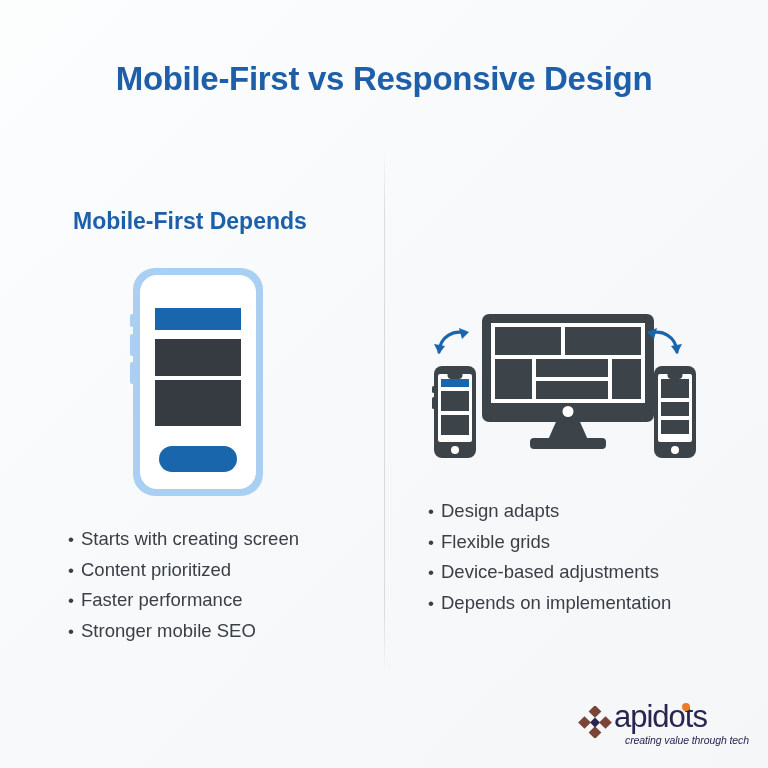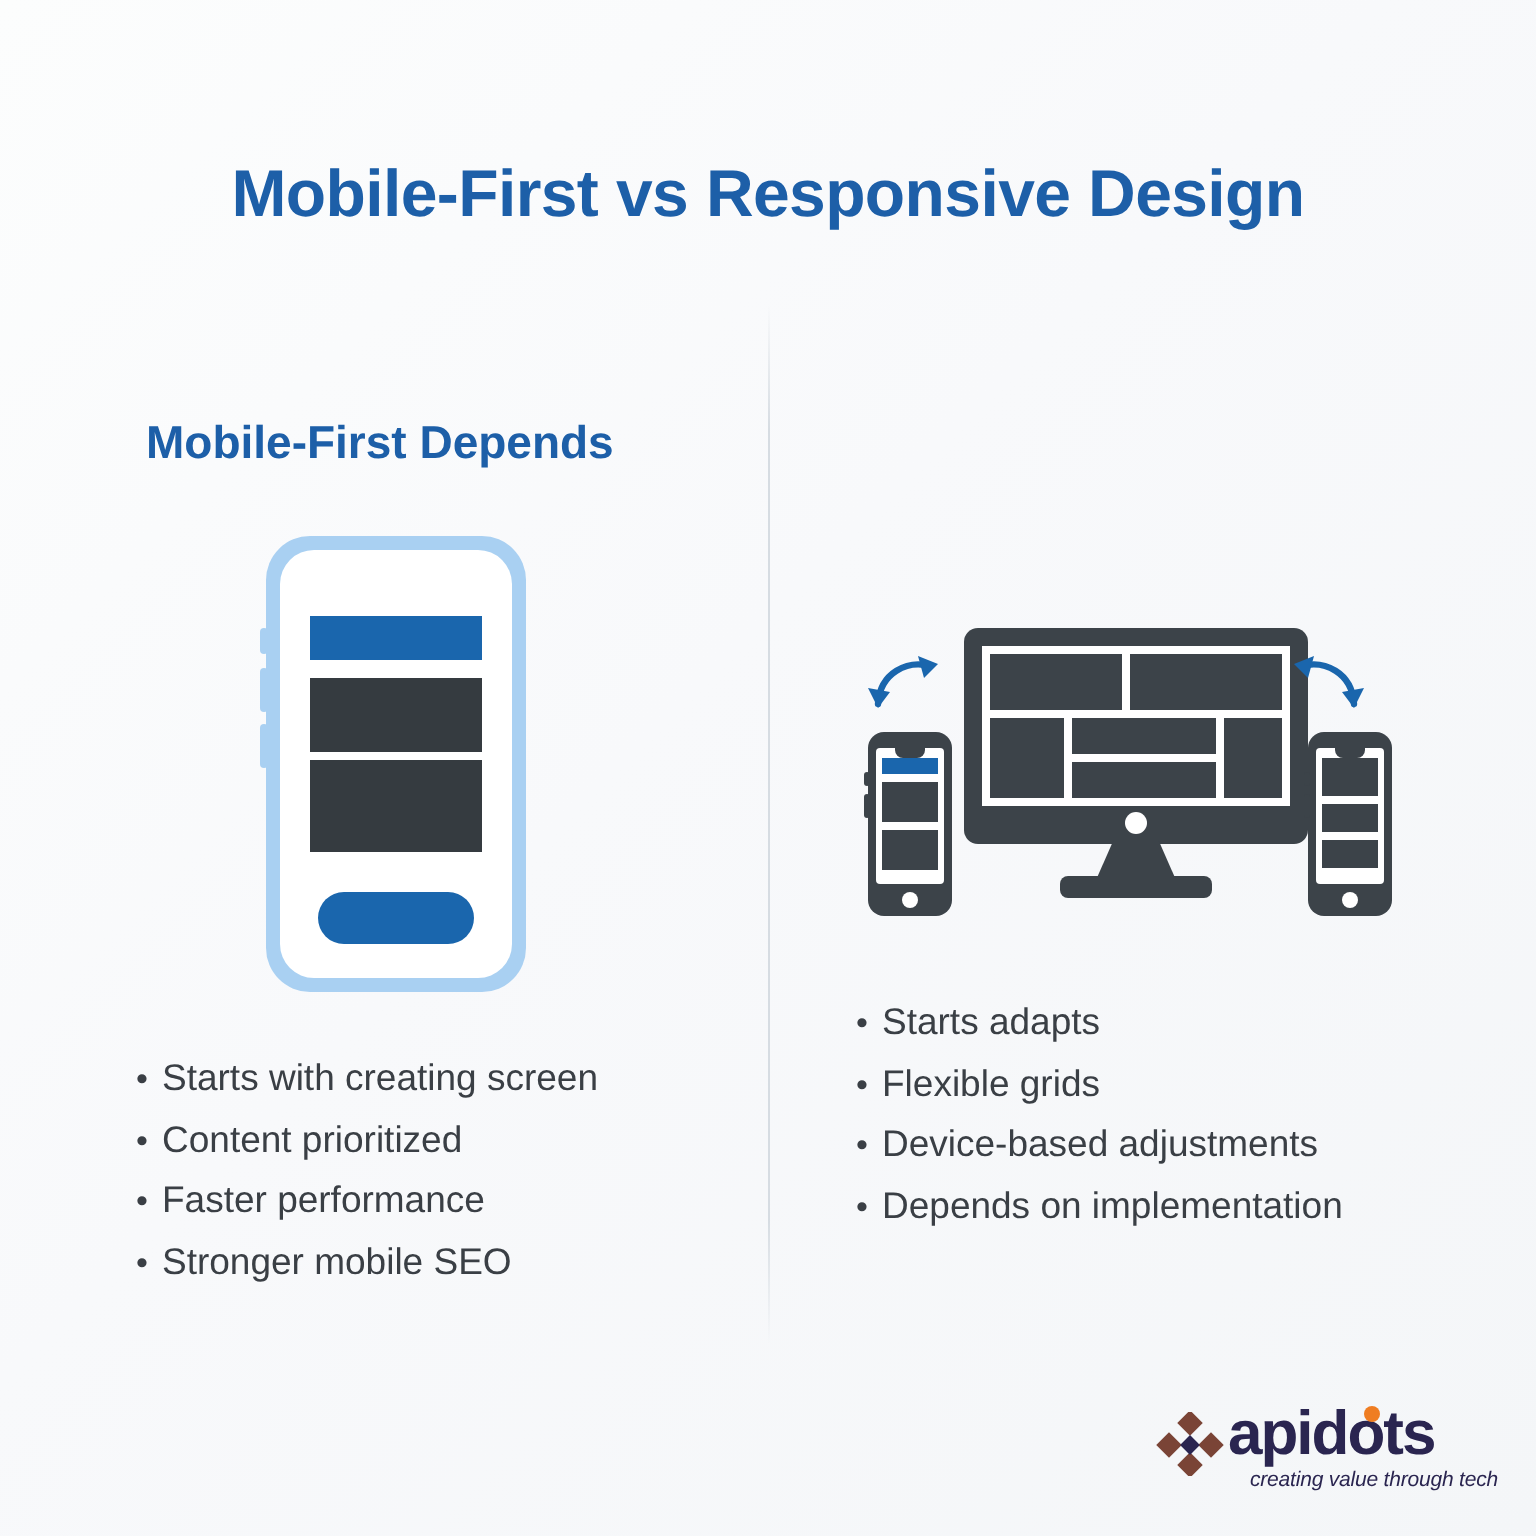--- a/index.html
+++ b/index.html
@@ -10,21 +10,21 @@
     overflow:hidden;
     position:relative;
   }
   .canvas{
     position:absolute;inset:0;
     background:linear-gradient(135deg,#fcfdfd 0%,#f8f9fb 45%,#f4f6f8 100%);
   }
 
   
   .title{
-    position:absolute;top:78px;left:0;width:768px;
+    position:absolute;top:60px;left:0;width:768px;
     text-align:center;
     font-size:33px;font-weight:bold;
     color:#1d5fa8;
     letter-spacing:-0.3px;
   }
 
   
   .divider{
     position:absolute;left:384px;top:152px;
     width:1px;height:520px;
@@ -179,21 +179,21 @@
 
   .arrow{position:absolute;}
   .arrow-l{left:10px;top:-4px;}
   .arrow-r{left:222px;top:-4px;}
 
   
   .logo{position:absolute;left:578px;top:700px;width:160px;height:52px;}
   .logo-mark{position:absolute;left:0;top:6px;width:34px;height:32px;}
   .logo-word{
     position:absolute;left:36px;top:0px;
-    font-size:31px;font-weight:bold;color:#2a2550;
+    font-size:31px;font-weight:normal;color:#2a2550;
     letter-spacing:-1px;line-height:34px;text-align:right;
   }
   .logo-dot{
     position:absolute;left:104px;top:3px;
     width:8px;height:8px;border-radius:50%;background:#ef7d22;
   }
   .logo-tag{
     position:absolute;left:47px;top:34px;
     font-size:10.5px;color:#2a2550;letter-spacing:-0.1px;white-space:nowrap;font-style:italic;
   }
@@ -296,21 +296,21 @@
       <div class="nub"></div>
       <div class="home"></div>
       <div class="sbtn a"></div>
       <div class="sbtn b"></div>
     </div>
   </div>
 
   <div class="bullets right">
     <div class="bullet">
       <span class="dot">•</span>
-      <span>Starts adapts</span>
+      <span>Design adapts</span>
     </div>
     <div class="bullet">
       <span class="dot">•</span>
       <span>Flexible grids</span>
     </div>
     <div class="bullet">
       <span class="dot">•</span>
       <span>Device-based adjustments</span>
     </div>
     <div class="bullet">

